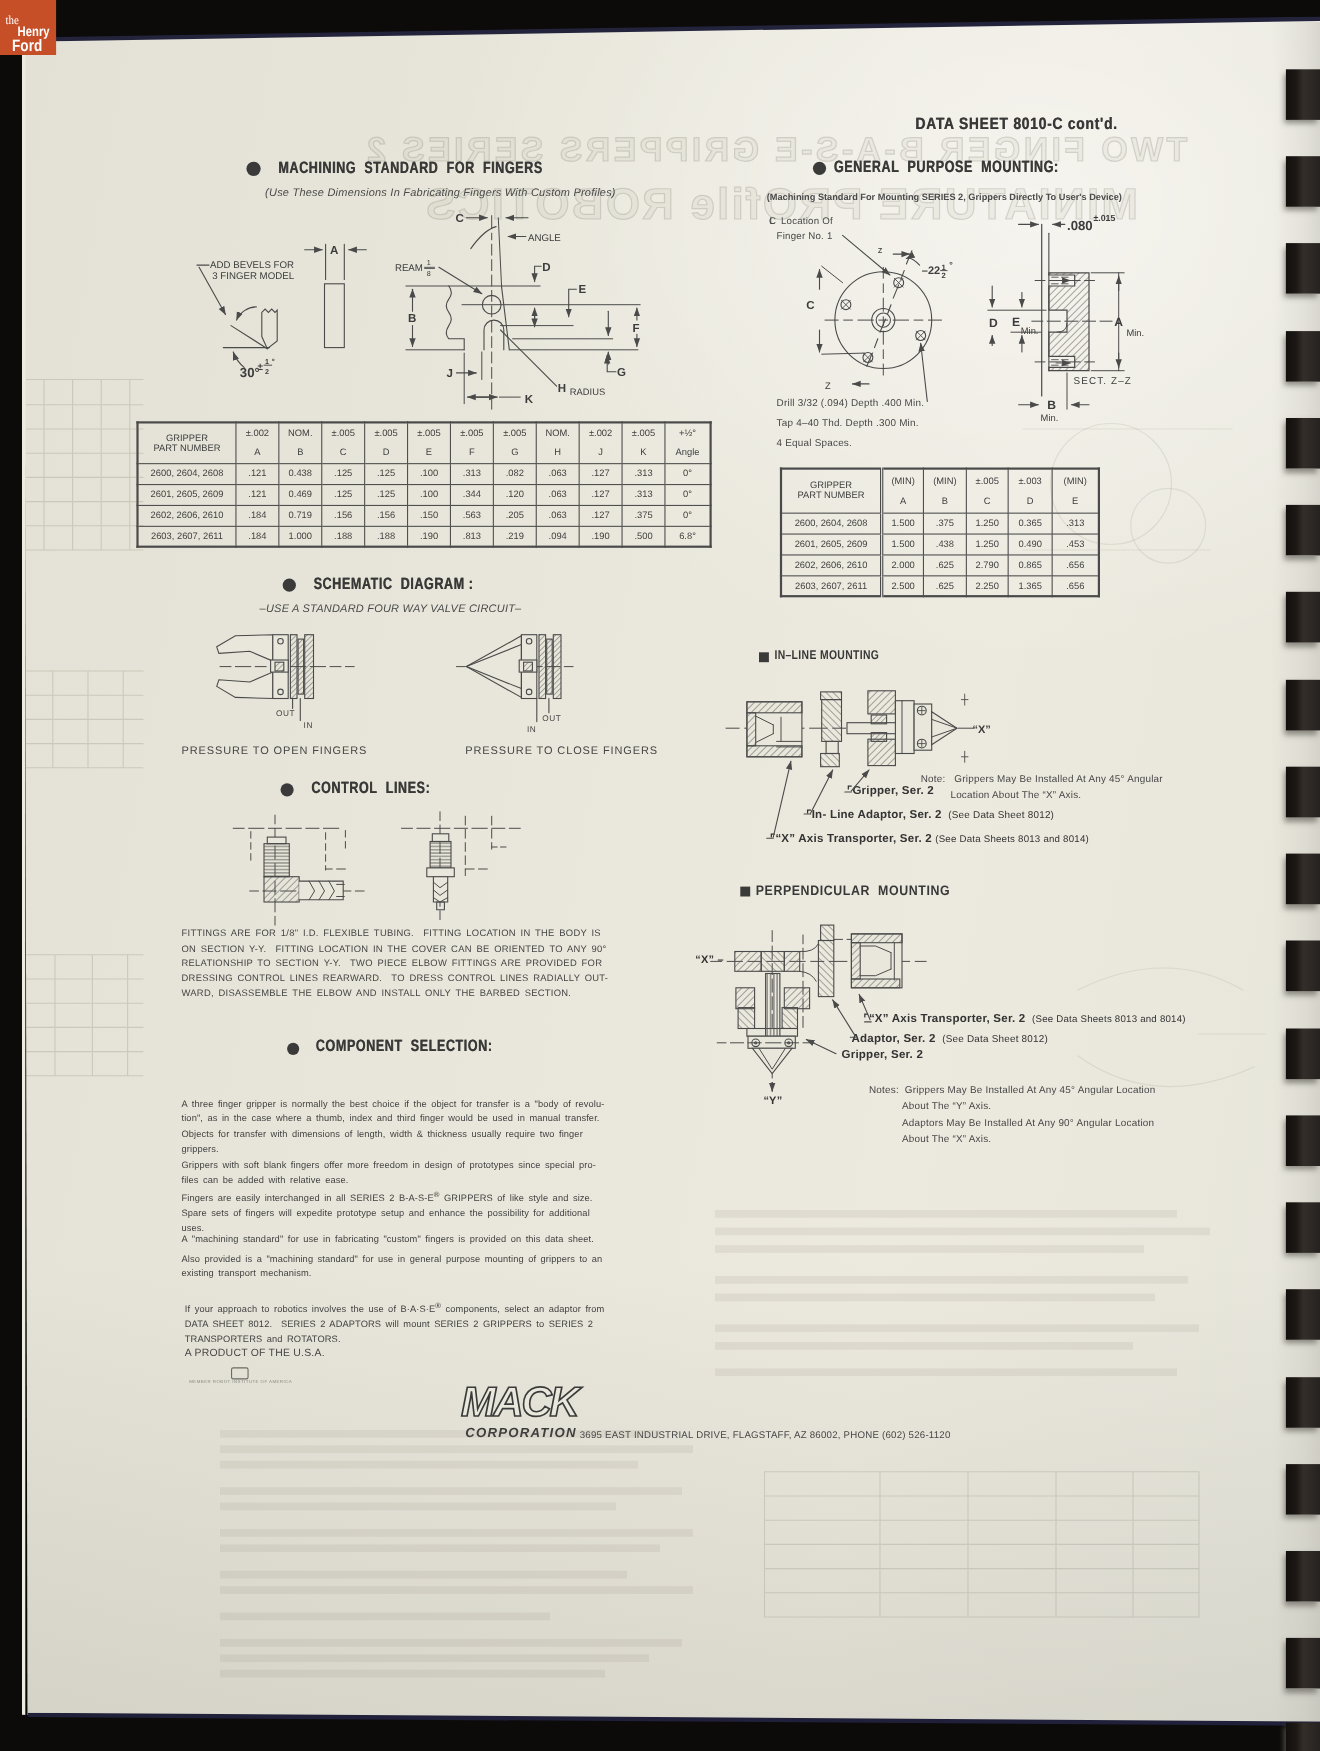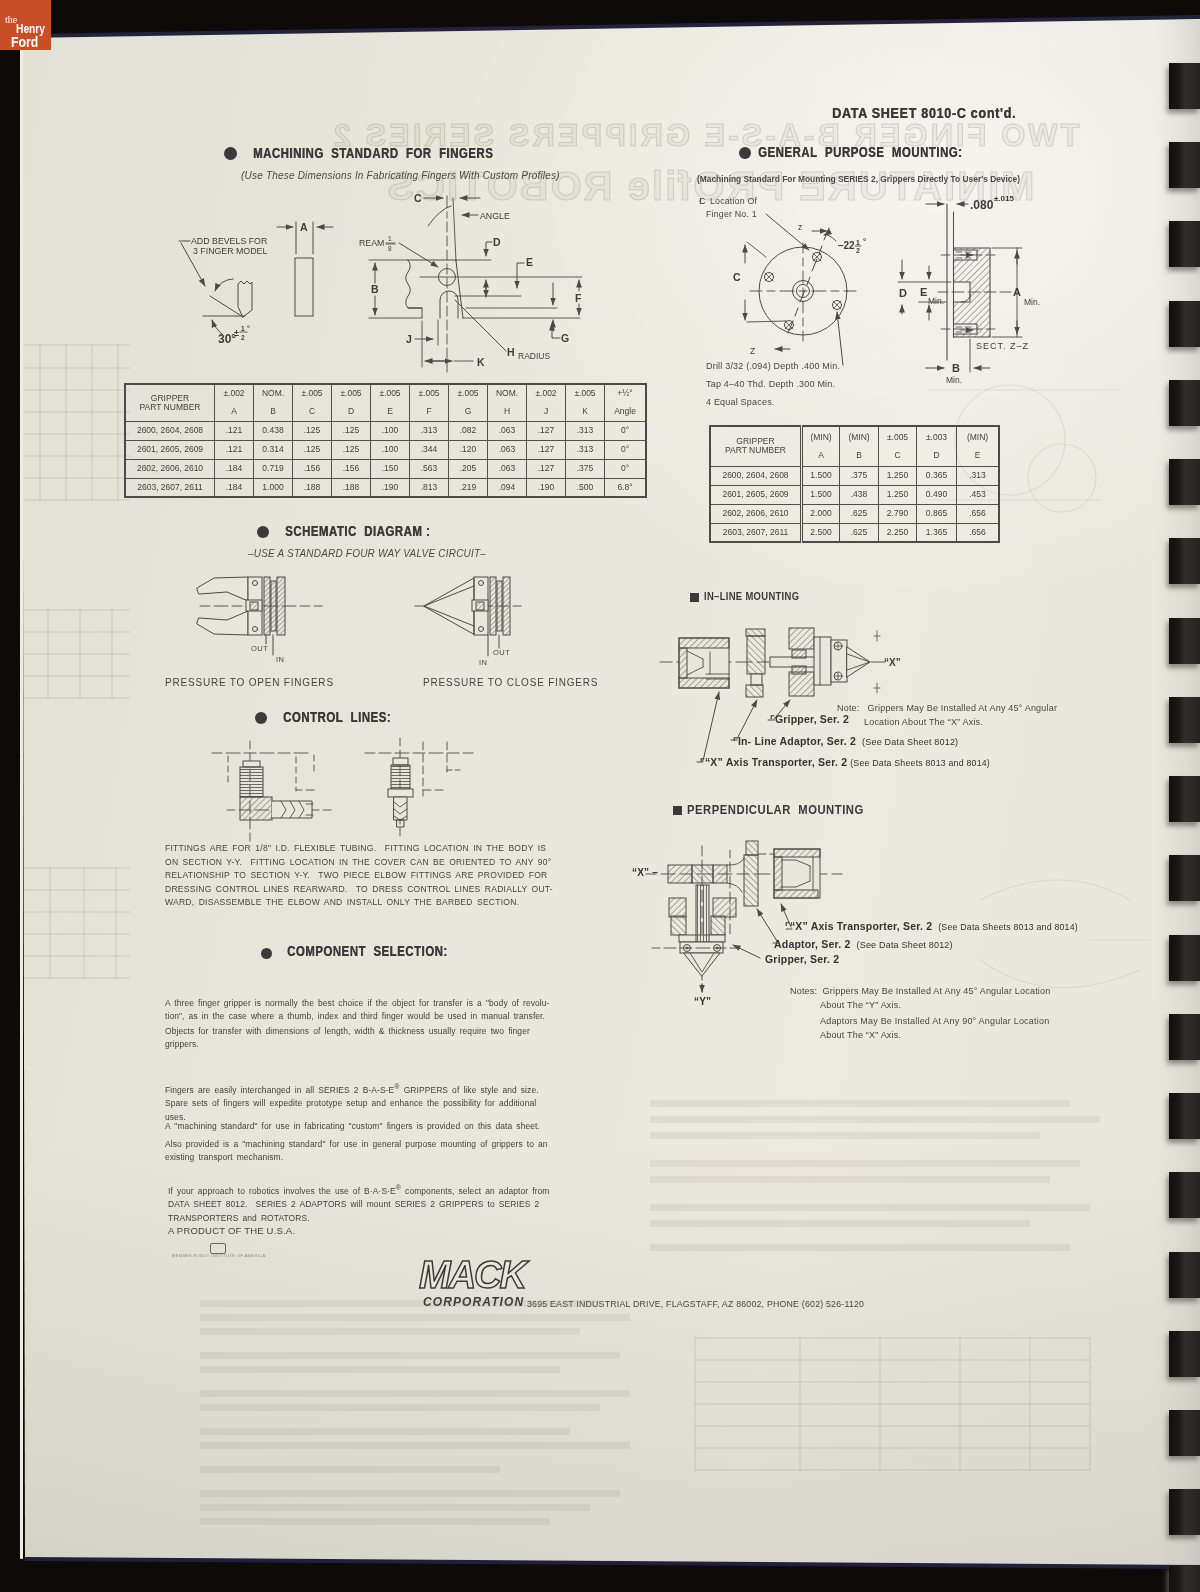--- a/index.html
+++ b/index.html
@@ -84,21 +84,21 @@
           <td>.313</td>
           <td>.082</td>
           <td>.063</td>
           <td>.127</td>
           <td>.313</td>
           <td>0°</td>
         </tr>
     <tr style="height:19px;">
           <td>2601, 2605, 2609</td>
           <td>.121</td>
-          <td>0.314</td>
+          <td>0.469</td>
           <td>.125</td>
           <td>.125</td>
           <td>.100</td>
           <td>.344</td>
           <td>.120</td>
           <td>.063</td>
           <td>.127</td>
           <td>.313</td>
           <td>0°</td>
         </tr>
@@ -175,21 +175,21 @@
           <td>1.365</td>
           <td>.656</td>
         </tr>
   </tbody>
     </table>
 
   <div class="abs" style="left:257px;top:526px;width:12px;height:12px;border-radius:50%;background:#3a3a3a;"></div>
 
   <div class="abs hd" style="left:285px;top:522px;">SCHEMATIC&nbsp; DIAGRAM :</div>
 
-  <div class="abs sub" style="left:248px;top:548px;">–USE A STANDARD FOUR WAY VALVE CIRCUIT–</div>
+  <div class="abs sub" style="left:236px;top:548px;">–USE A STANDARD FOUR WAY VALVE CIRCUIT–</div>
 
   <div class="abs" style="left:165px;top:677px;font-size:10px;letter-spacing:0.8px;color:#454545;">PRESSURE TO OPEN FINGERS</div>
 
   <div class="abs" style="left:423px;top:677px;font-size:10px;letter-spacing:0.8px;color:#454545;">PRESSURE TO CLOSE FINGERS</div>
 
   <div class="abs" style="left:255px;top:712px;width:12px;height:12px;border-radius:50%;background:#3a3a3a;"></div>
 
   <div class="abs hd" style="left:283px;top:708px;">CONTROL&nbsp; LINES:</div>
 
   <div class="abs" style="left:690px;top:593px;width:9px;height:9px;background:#3a3a3a;"></div>
@@ -225,20 +225,21 @@
 
   <div class="abs" style="left:261px;top:948px;width:11px;height:11px;border-radius:50%;background:#3a3a3a;"></div>
 
   <div class="abs hd" style="left:287px;top:942px;">COMPONENT&nbsp; SELECTION:</div>
 
 
   <div class="abs para" style="left:165px;top:997px;">A three finger gripper is normally the best choice if the object for transfer is a "body of revolu-<br>tion", as in the case where a thumb, index and third finger would be used in manual transfer.</div>
 
   <div class="abs para" style="left:165px;top:1025px;">Objects for transfer with dimensions of length, width &amp; thickness usually require two finger<br>grippers.</div>
 
+  <div class="abs para" style="left:165px;top:1053px;">Grippers with soft blank fingers offer more freedom in design of prototypes since special pro-<br>files can be added with relative ease.</div>
 
   <div class="abs para" style="left:165px;top:1080px;">Fingers are easily interchanged in all SERIES 2 B-A-S-E<sup style="font-size:7px;">®</sup> GRIPPERS of like style and size.<br>Spare sets of fingers will expedite prototype setup and enhance the possibility for additional<br>uses.</div>
 
   <div class="abs para" style="left:165px;top:1120px;">A "machining standard" for use in fabricating "custom" fingers is provided on this data sheet.</div>
 
   <div class="abs para" style="left:165px;top:1138px;">Also provided is a "machining standard" for use in general purpose mounting of grippers to an<br>existing transport mechanism.</div>
 
   <div class="abs para" style="left:168px;top:1181px;">If your approach to robotics involves the use of B·A·S·E<sup style="font-size:7px;">®</sup> components, select an adaptor from<br>DATA SHEET 8012.&nbsp; SERIES 2 ADAPTORS will mount SERIES 2 GRIPPERS to SERIES 2<br>TRANSPORTERS and ROTATORS.</div>
 
   <div class="abs" style="left:168px;top:1225px;font-size:9.5px;color:#464646;letter-spacing:0.2px;">A PRODUCT OF THE U.S.A.</div>

